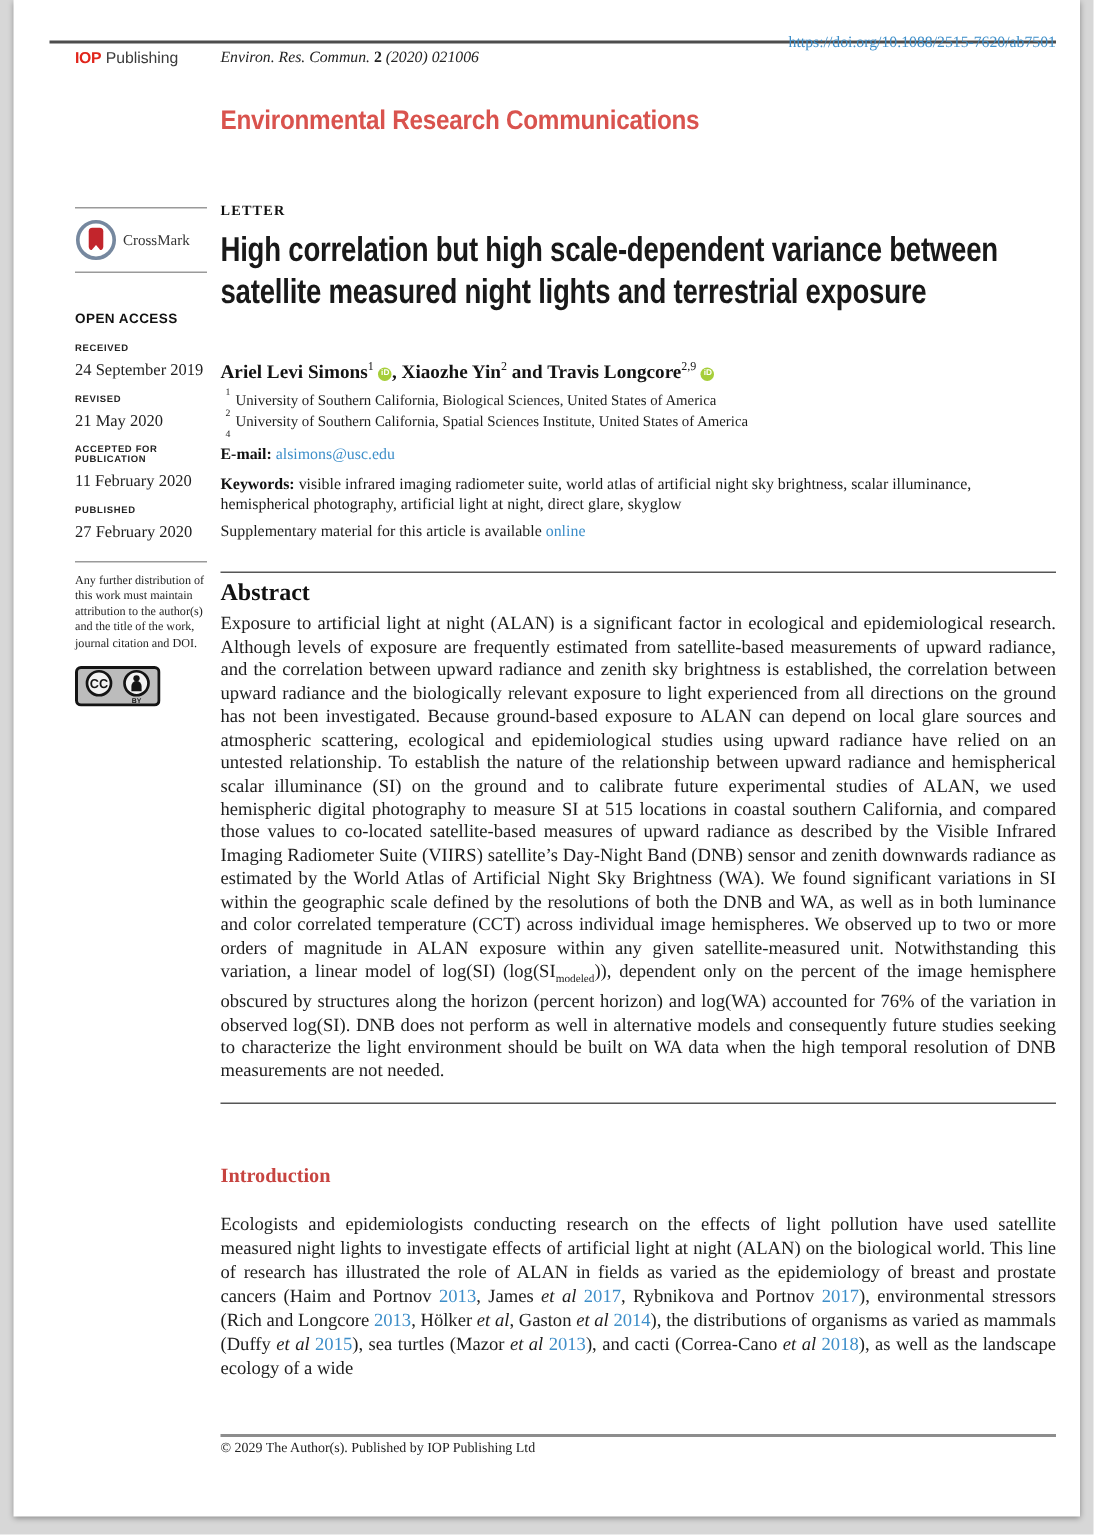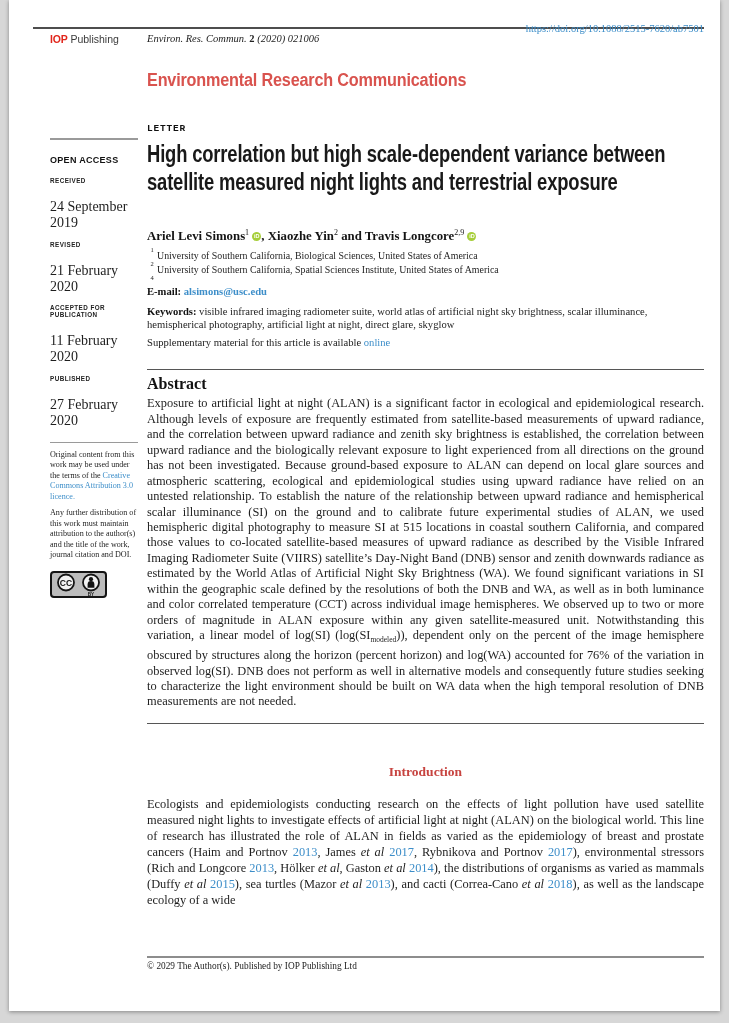--- a/index.html
+++ b/index.html
@@ -40,58 +40,58 @@
     font-family:"Liberation Sans",sans-serif;font-size:18px;font-weight:700;
     color:var(--journal-red);letter-spacing:-.2px;
     transform:scaleX(.9);transform-origin:left top;white-space:nowrap;
   }
 
   
   .sidebar{position:absolute;left:41px;top:138px;width:88px;}
   .sb-rule{height:1px;background:#9a9a9a;}
   .crossmark-row{display:flex;align-items:center;gap:4px;padding:7px 0 7px 0;}
   .crossmark-label{font-size:10px;color:#333;}
-  .open-access{font-family:"Liberation Sans",sans-serif;font-weight:bold;font-size:9px;letter-spacing:.3px;margin:15px 0 12px;color:#111;}
+  .open-access{font-family:"Liberation Sans",sans-serif;font-weight:bold;font-size:9px;letter-spacing:.3px;margin:25px 0 12px;color:#111;}
   .hist-label{font-family:"Liberation Sans",sans-serif;font-weight:bold;font-size:6.3px;letter-spacing:.45px;margin-top:9.5px;color:#222;}
-  .hist-date{font-size:14px;margin-top:15px;color:#1e1e1e;}
+  .hist-date{font-size:11px;margin-top:5px;color:#1e1e1e;}
   .sidebar .sb-rule2{margin-top:13px;}
   .license{font-size:8.1px;line-height:10.5px;margin-top:7px;color:#1e1e1e;}
   .license + .license{margin-top:6px;}
   .cc-badge{display:inline-block;margin-top:10px;}
 
   
   .main{position:absolute;left:138px;top:116px;width:557px;}
-  .letter-label{font-family:Liberation Mono, monospace;font-weight:bold;font-size:9.5px;letter-spacing:.8px;margin-top:7px;color:#111;}
+  .letter-label{font-family:Liberation Serif, serif;font-weight:bold;font-size:9.5px;letter-spacing:.8px;margin-top:20px;color:#111;}
   .article-title{
     margin:6px 0 0;font-family:"Liberation Sans",sans-serif;font-weight:700;
     font-size:23px;line-height:28px;color:#191919;letter-spacing:-.2px;
     width:696px;transform:scaleX(.8);transform-origin:left top;
   }
   .authors{margin-top:33px;font-size:12.8px;font-weight:bold;color:#141414;}
   .authors sup{font-size:8px;font-weight:normal;}
   .orcid{
     display:inline-block;width:9px;height:9px;border-radius:50%;
     background:var(--orcid-green);color:#fff;font-family:"Liberation Sans",sans-serif;
     font-size:5.5px;line-height:9px;text-align:center;vertical-align:2px;font-weight:bold;
   }
   .affiliations{margin-top:5px;font-size:9.9px;line-height:13.8px;color:#1e1e1e;}
   .affil-row{display:flex;text-align:center;}
   .affil-sup{width:10px;flex:0 0 10px;font-size:6.5px;padding-top:1px;}
   .email{margin-top:8px;font-size:10.6px;}
   .email b,.keywords b{font-weight:bold;color:#111;}
-  .email a{color:var(--link-blue);font-weight:bold;}
+  .email a{color:var(--link-blue);font-weight:normal;}
   .keywords{margin-top:8px;font-size:10.6px;line-height:13.2px;}
   .supplementary{margin-top:6px;font-size:10.6px;}
   .rule-dark{height:1.4px;background:#565656;}
   .abstract-top-rule{margin-top:21px;}
   .abstract-heading{margin:5px 0 0;font-size:16px;font-weight:bold;color:#111;}
   .abstract-text{margin:3px 0 0;font-size:12.4px;line-height:15.45px;text-align:justify;color:#1d1d1d;}
   .abstract-text sub{font-size:7.5px;}
   .abstract-bottom-rule{margin-top:13px;}
-  .intro-heading{margin:40px 0 0;font-size:13.5px;font-weight:bold;color:var(--heading-red);text-align:center;}
+  .intro-heading{margin:40px 0 0;font-size:13.5px;font-weight:bold;color:var(--heading-red);}
   .intro-text{margin:16px 0 0;font-size:12.4px;line-height:16px;text-align:justify;color:#1d1d1d;}
 
   
   .footer-rule{position:absolute;left:138px;top:956px;width:557px;height:2px;background:#8d8d8d;}
   .footer-text{position:absolute;left:138px;top:961px;font-size:9.3px;color:#222;}
 </style>
 </head>
 <body>
 
 <div class="page">
@@ -101,34 +101,41 @@
   <span class="publisher"><b>IOP</b><span> Publishing</span></span>
 
   <span class="citation"><span>Environ. Res. Commun. </span><b>2</b><span> (2020) 021006</span></span>
 
   <a class="doi">https://doi.org/10.1088/2515-7620/ab7501</a>
 
   <h1 class="journal-title">Environmental Research Communications</h1>
 
   <aside class="sidebar">
     <div class="sb-rule"></div>
+    <div class="crossmark-row">
+      <svg width="28" height="28" viewBox="0 0 30 30">
+        <circle cx="15" cy="15" r="13" fill="#ffffff" stroke="#76889f" stroke-width="2.6"></circle>
+        <rect x="9.8" y="6.2" width="10.4" height="16" rx="2.6" fill="#c2252c"></rect>
+        <path d="M11.8 22.4 L15 18.6 L18.2 22.4 Z" fill="#ffffff"></path>
+      </svg>
+      <span class="crossmark-label">CrossMark</span>
+    </div>
     <div class="sb-rule"></div>
     <div class="open-access">OPEN ACCESS</div>
     <div id="history">
         <div class="hist-label">RECEIVED</div>
         <div class="hist-date">24 September 2019</div>
         <div class="hist-label">REVISED</div>
-        <div class="hist-date">21 February 2020</div>
+        <div class="hist-date">21 May 2020</div>
         <div class="hist-label">ACCEPTED FOR PUBLICATION</div>
         <div class="hist-date">11 February 2020</div>
         <div class="hist-label">PUBLISHED</div>
         <div class="hist-date">27 February 2020</div>
       </div>
     <div class="sb-rule sb-rule2"></div>
-    <div class="license"><span>Original content from this work may be used under the terms of the </span><a class="link">Creative Commons Attribution 3.0 licence.</a></div>
     <div class="license"><span>Any further distribution of this work must maintain attribution to the author(s) and the title of the work, journal citation and DOI.</span></div>
     <span class="cc-badge">
       <svg width="57" height="27" viewBox="0 0 57 27">
         <rect x="1" y="1" width="55" height="25" rx="3" fill="#bcbcbc" stroke="#141414" stroke-width="2"></rect>
         <circle cx="16" cy="11.5" r="8" fill="#f2f2f2" stroke="#141414" stroke-width="1.8"></circle>
         <text x="16" y="14.6" font-size="8.5" font-weight="bold" text-anchor="middle" font-family="Liberation Sans, sans-serif" fill="#141414">CC</text>
         <circle cx="41" cy="11.5" r="8" fill="#f2f2f2" stroke="#141414" stroke-width="1.8"></circle>
         <circle cx="41" cy="8.2" r="2.1" fill="#141414"></circle>
         <path d="M37.6 16.8 v-3.4 a3.4 3.4 0 0 1 6.8 0 v3.4 z" fill="#141414"></path>
         <text x="41" y="24.5" font-size="4.6" font-weight="bold" text-anchor="middle" font-family="Liberation Sans, sans-serif" fill="#141414">BY</text>

